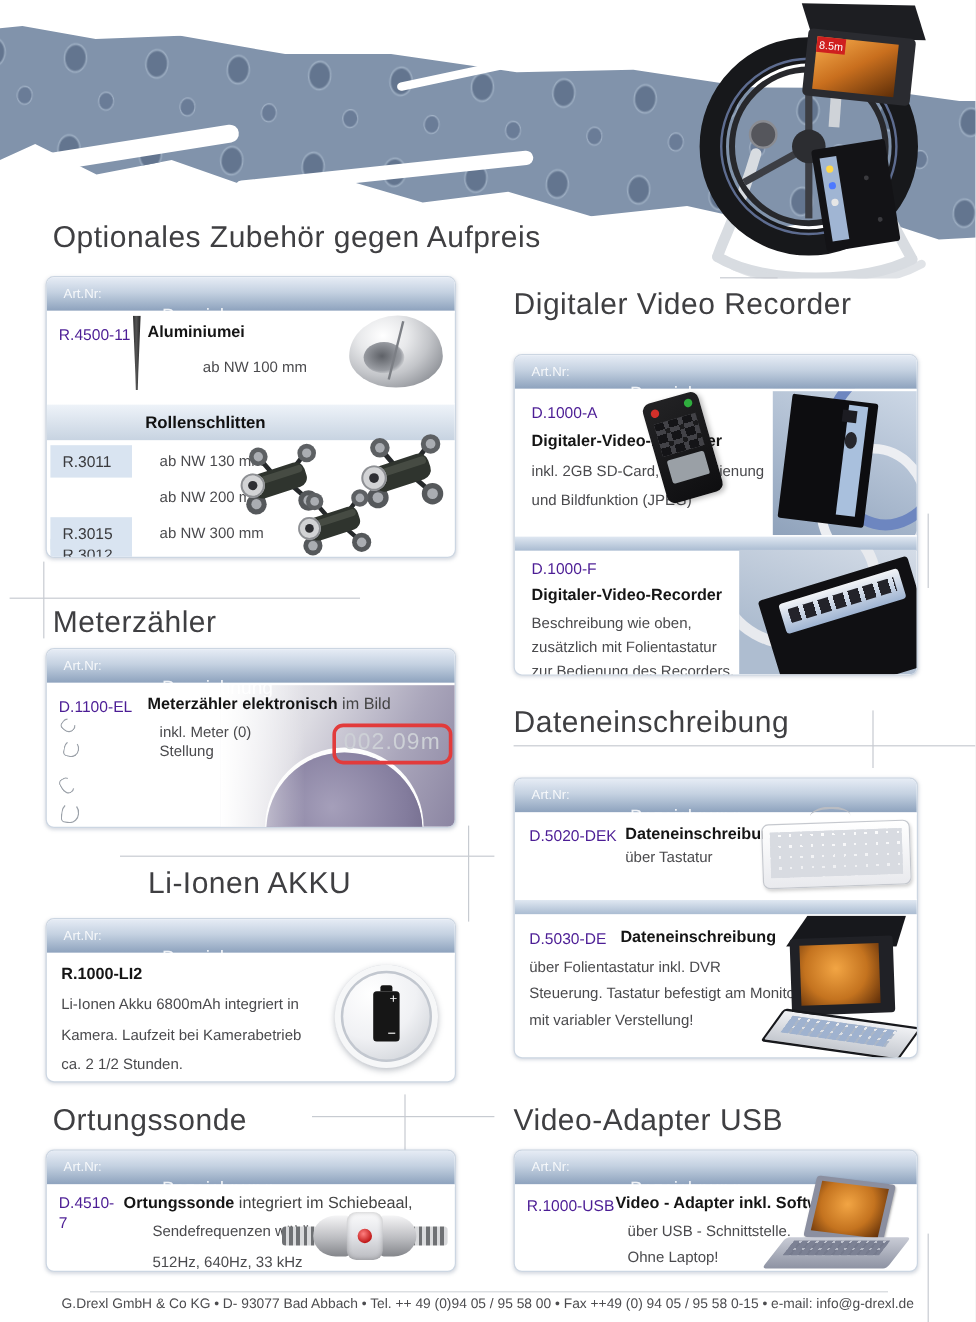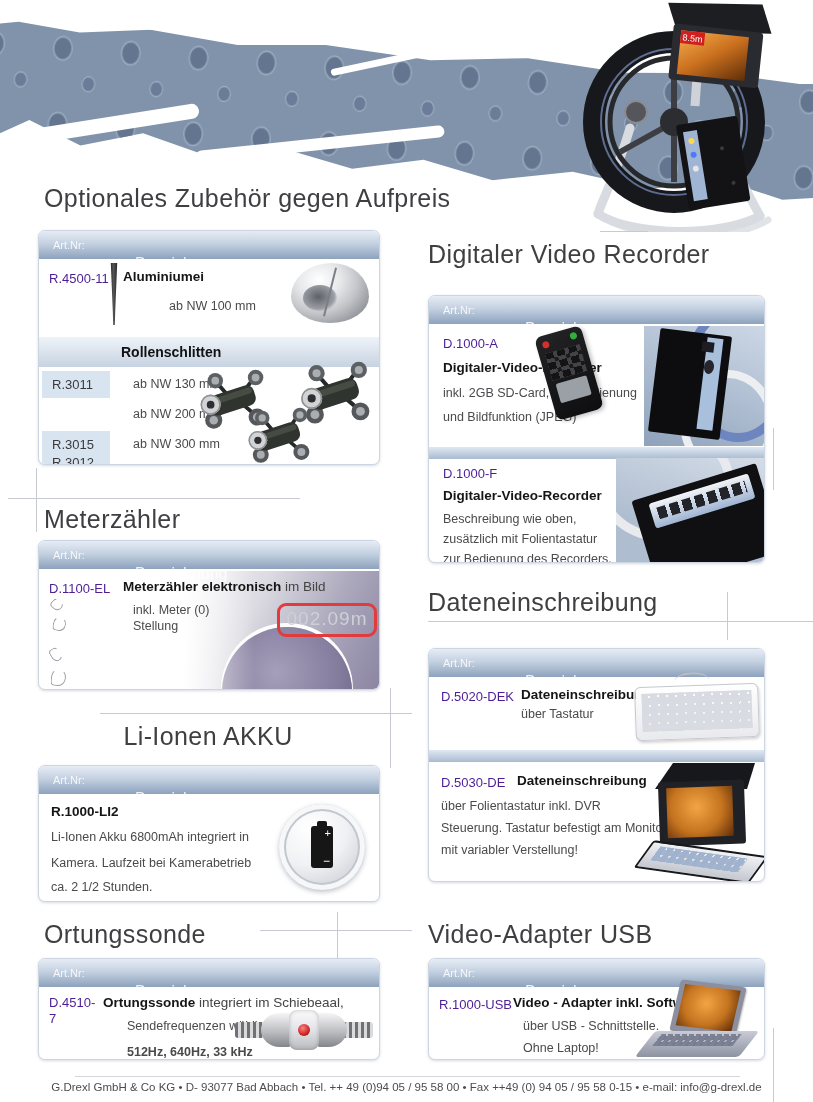--- a/index.html
+++ b/index.html
@@ -307,21 +307,21 @@
     <div class="phead">
       <span class="h-art">Art.Nr:</span>
       <span class="h-bez">Bezeichnung</span>
     </div>
     <div class="artnr" style="left:10px;top:36px;">D.4510-</div>
     <div class="artnr" style="left:10px;top:52px;">7</div>
     <div class="bname" style="left:64px;top:36px;">
       <span>Ortungssonde</span><span class="sfx"> integriert im Schiebeaal,</span>
     </div>
     <div class="desc" style="left:88px;top:60px;">Sendefrequenzen wählbar</div>
-    <div class="desc" style="left:88px;top:86px;font-weight:bold;">512Hz, 640Hz, 33 kHz</div>
+    <div class="desc" style="left:88px;top:86px;">512Hz, 640Hz, 33 kHz</div>
     <div class="sonde" style="left:196px;top:48px;width:138px;">
       <div class="thr" style="left:0;"></div>
         <div class="thr" style="right:0;"></div>
       <div class="bodyL"></div>
         <div class="bodyR"></div>
         <div class="glass"></div>
     </div>
   </div>
 
   <div class="sec-title" style="left:428px;top:240px;">Digitaler Video Recorder</div>

